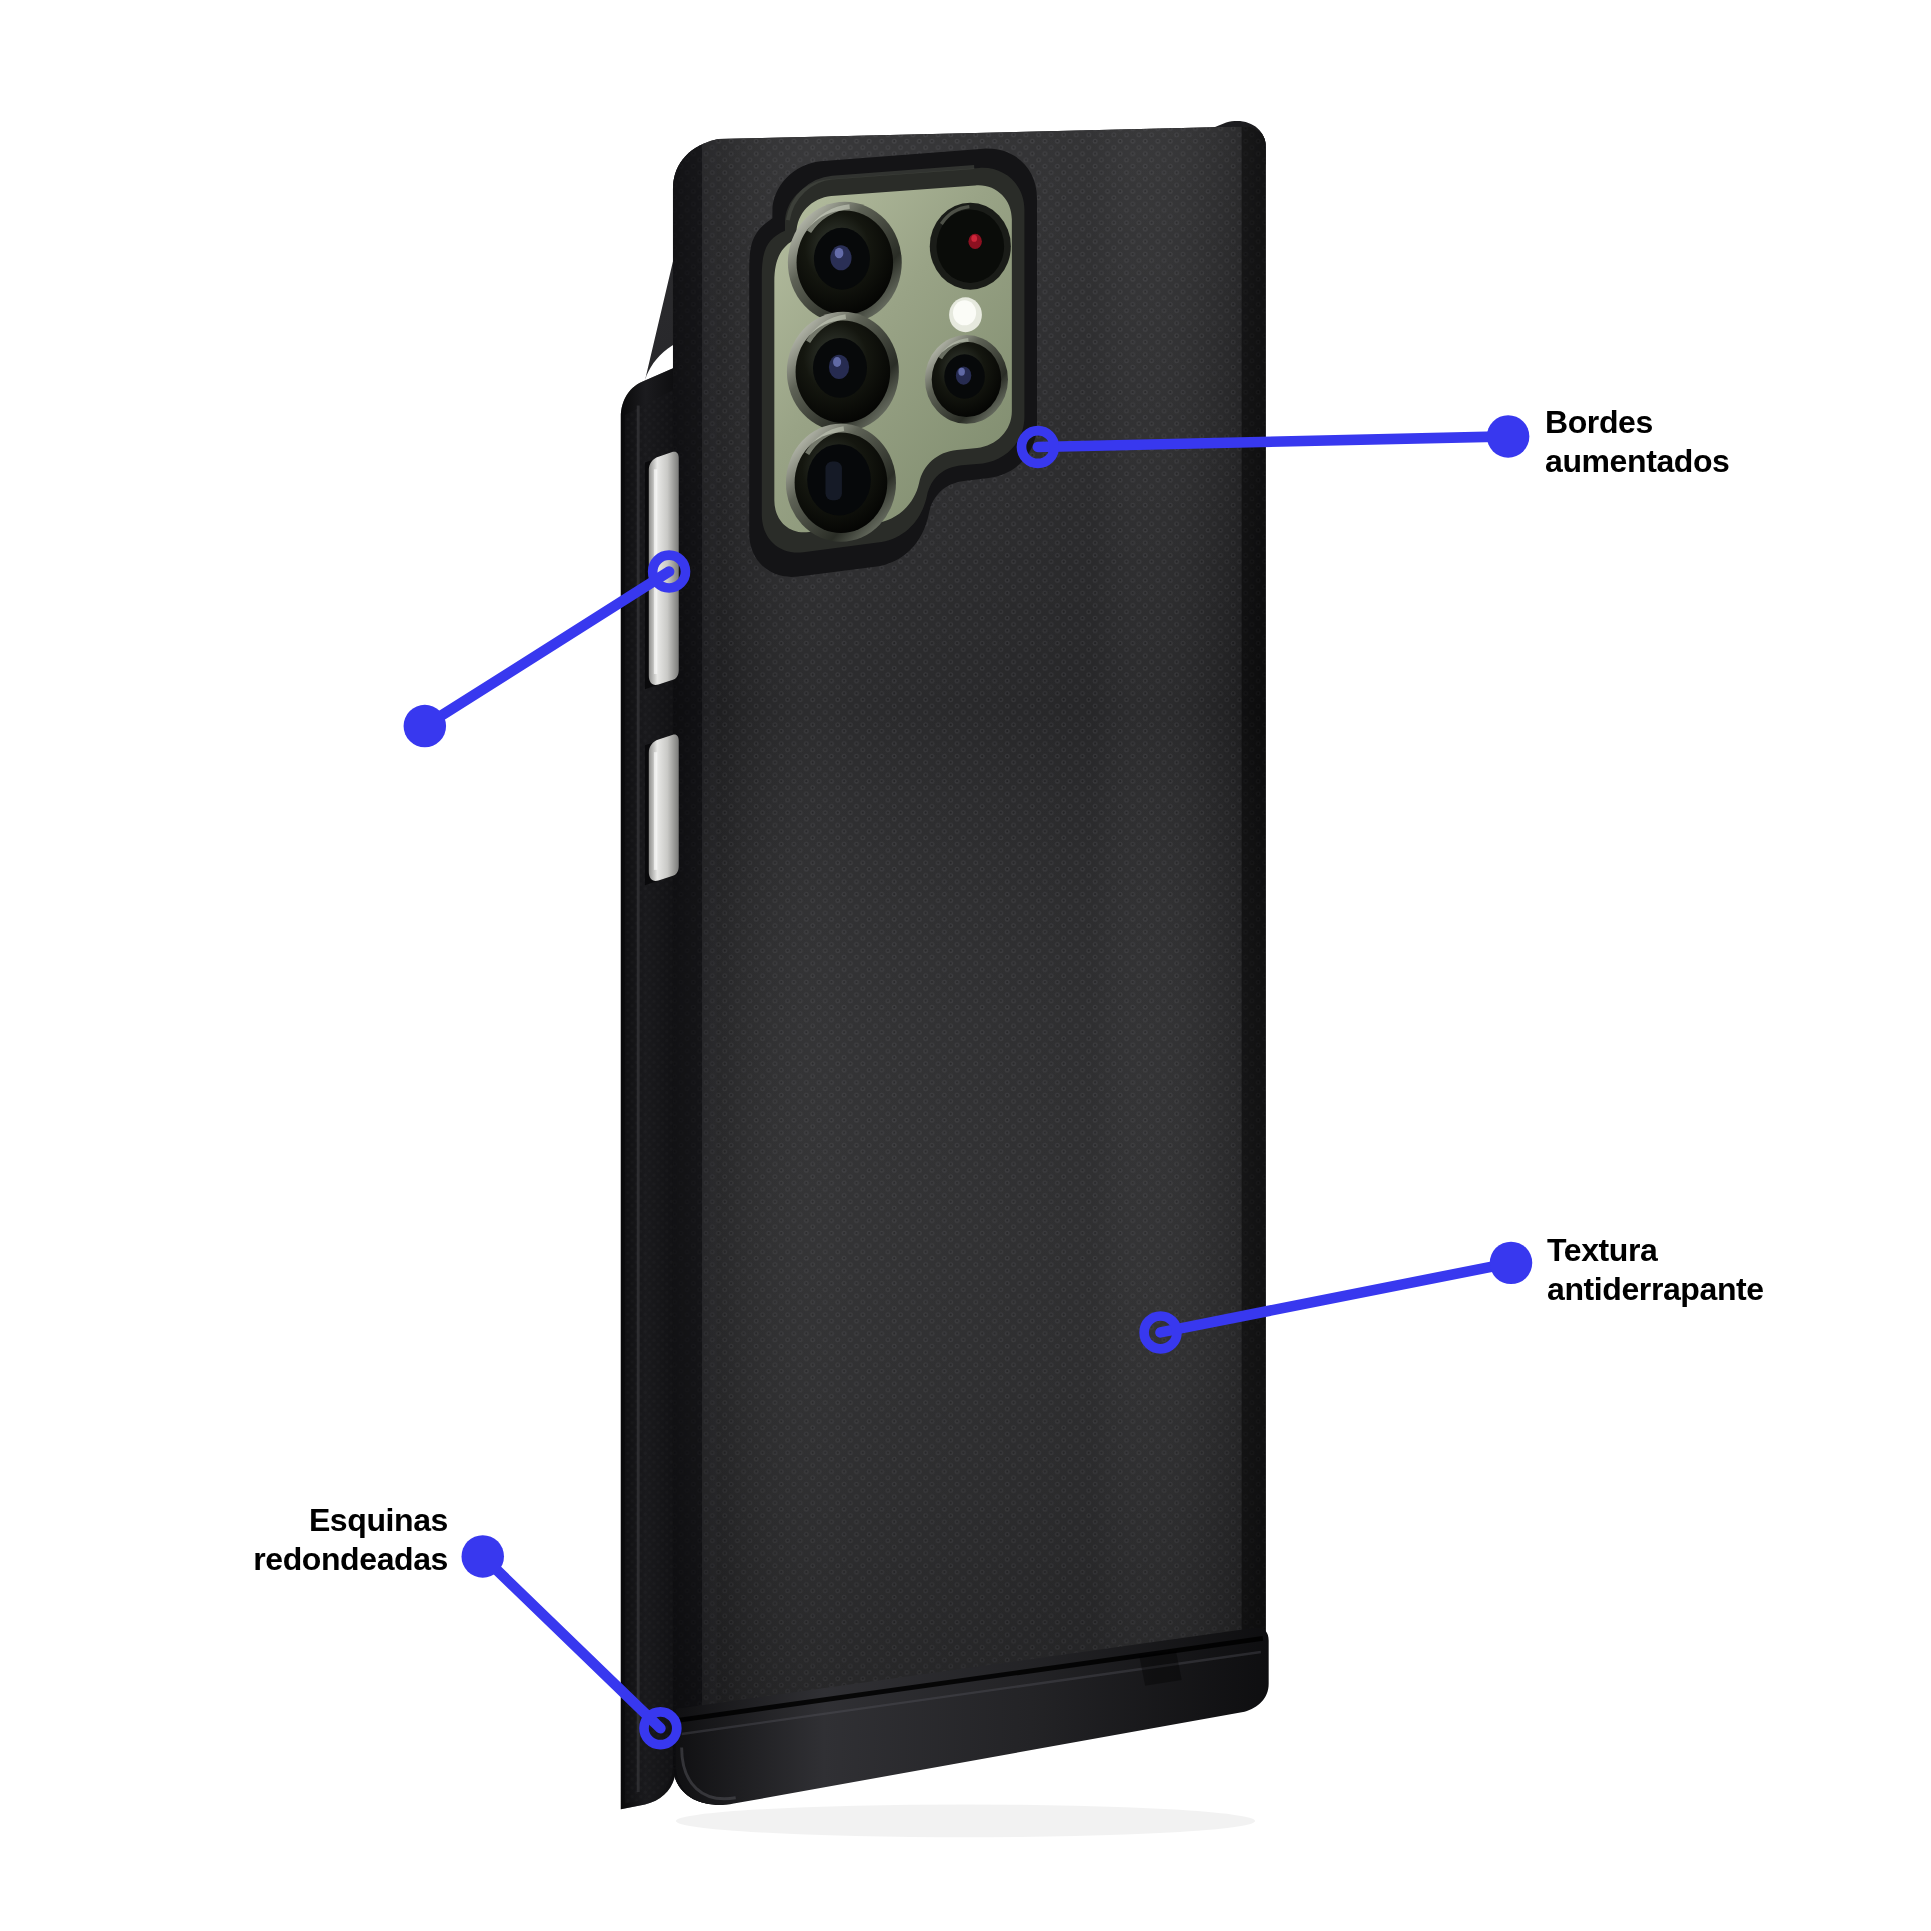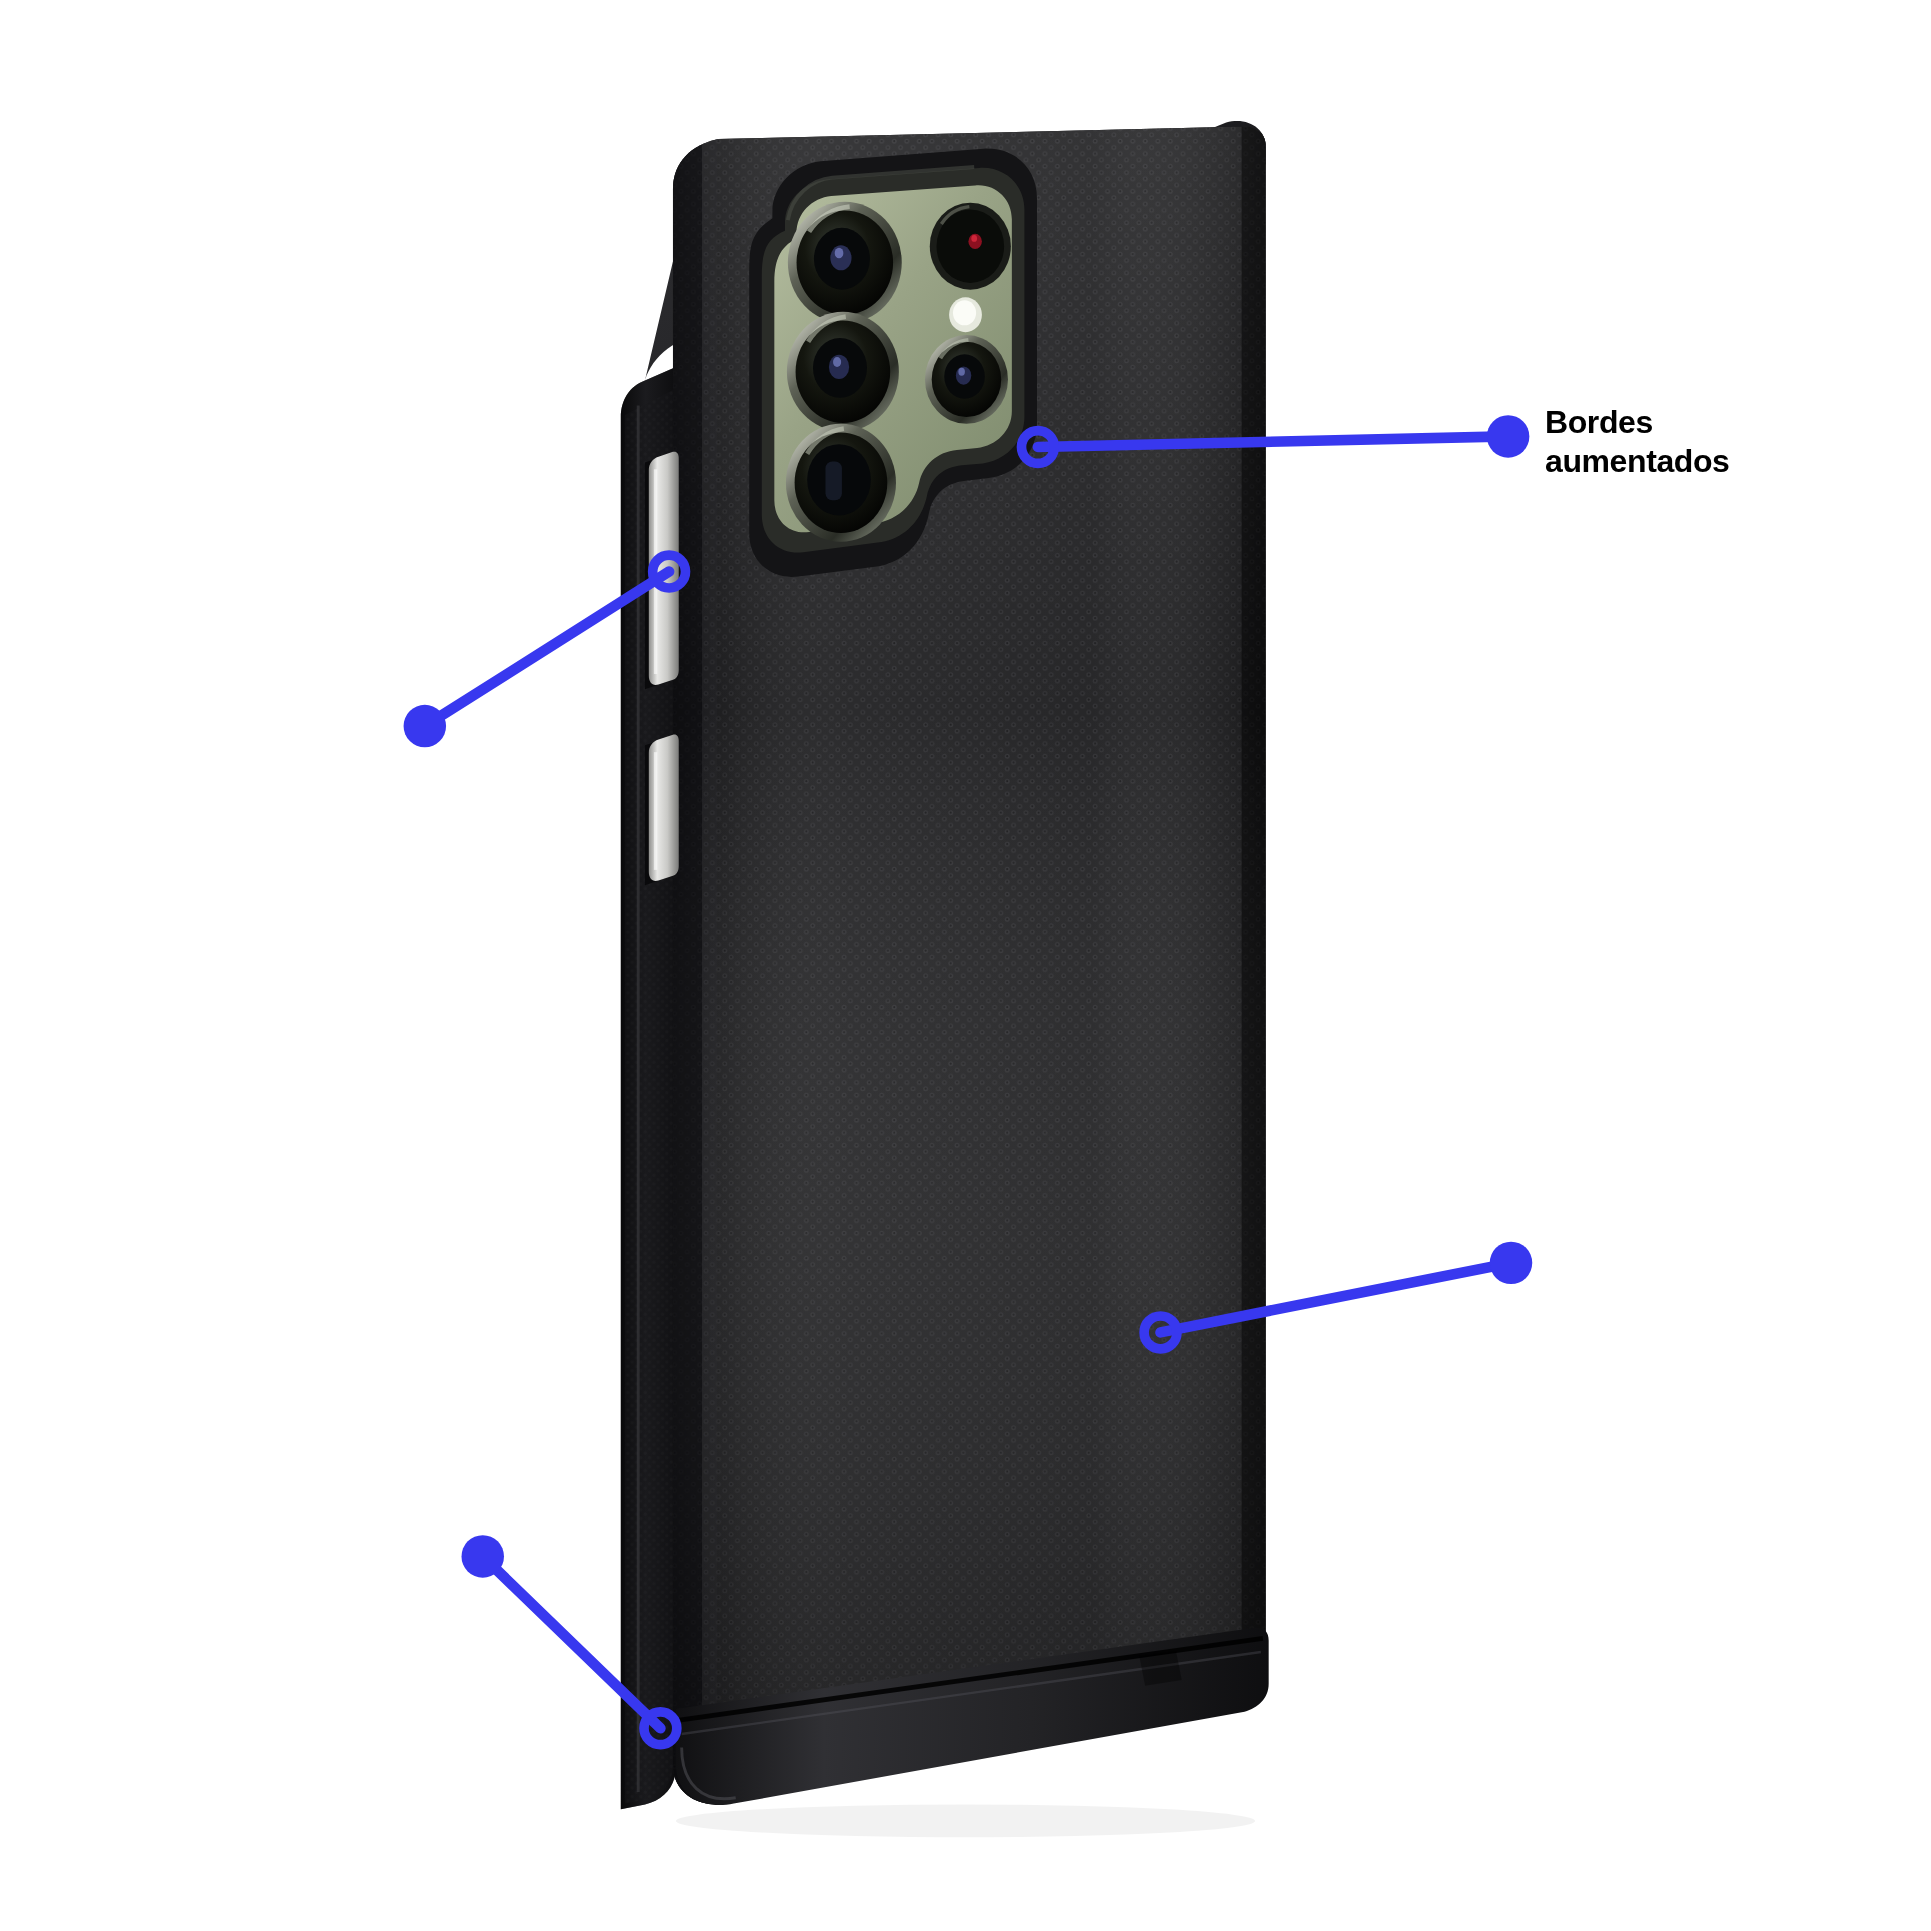--- a/index.html
+++ b/index.html
@@ -343,16 +343,20 @@
         <circle cx="500" cy="1612" r="22" fill="#3838ef" stroke="none"></circle>
         <circle cx="684" cy="1790" r="17" fill="none" stroke="#3838ef" stroke-width="10"></circle>
       </g>
     </g>
   </svg>
 
   <div class="callout-label lbl-right" style="left:1545px; top:403px;">Bordes
 aumentados</div>
 
 
-
+  <div class="callout-label lbl-right" style="left:1547px; top:1231px;">Textura
+antiderrapante</div>
+
+  <div class="callout-label lbl-left" style="right:1483px; top:1501px;">Esquinas
+redondeadas</div>
 
 </div>
 
 
 </body></html>

